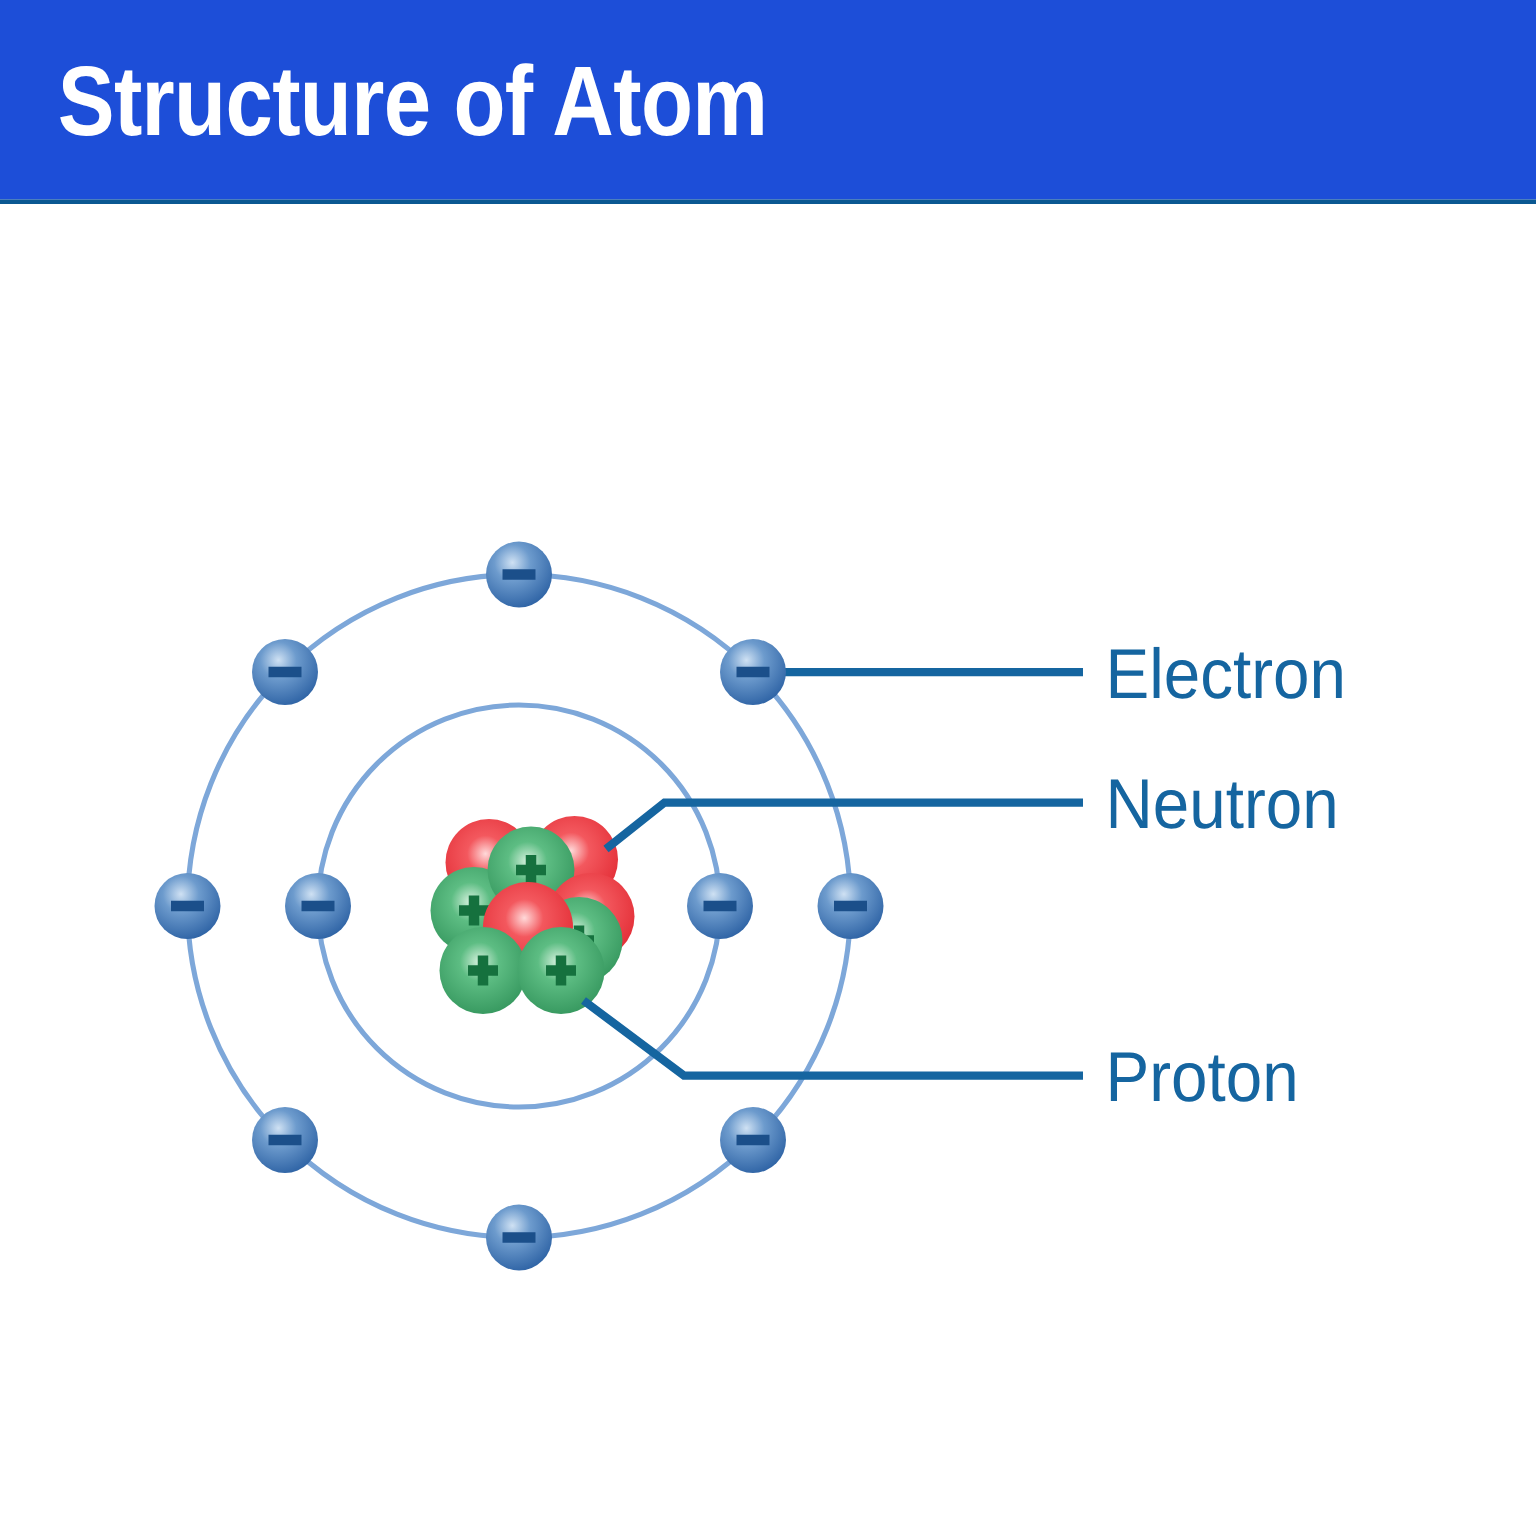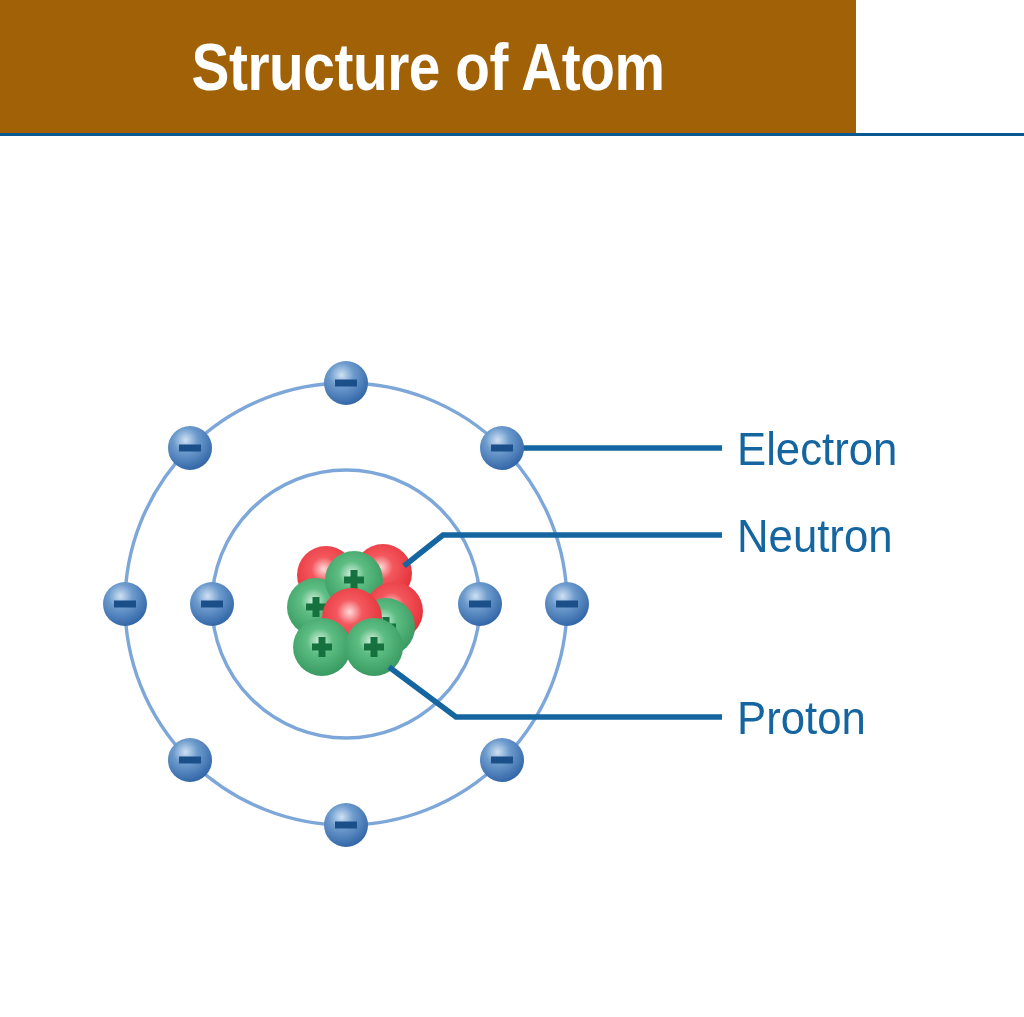--- a/index.html
+++ b/index.html
@@ -8,23 +8,23 @@
     width:1024px;height:1017px;
     background:#ffffff;
     font-family:"Liberation Sans", sans-serif;
     overflow:hidden;
     position:relative;
   }
   #root{position:relative;width:1024px;height:1017px;background:#fff;}
 
   
   .banner{
-    position:absolute;left:0;top:0;width:856px;height:133px;
-    background:#a16207;
-    display:flex;align-items:center;justify-content:center;
+    position:absolute;left:0;top:0;width:1024px;height:133px;
+    background:#1d4ed8;
+    display:flex;align-items:center;justify-content:flex-start;
   }
   .banner-underline{
     position:absolute;left:0;top:133px;width:1024px;height:3px;
     background:#0a5892;
   }
   .banner-title{
     color:#ffffff;
     font-family:"Liberation Sans", sans-serif;
     font-weight:bold;
     font-size:66px;

